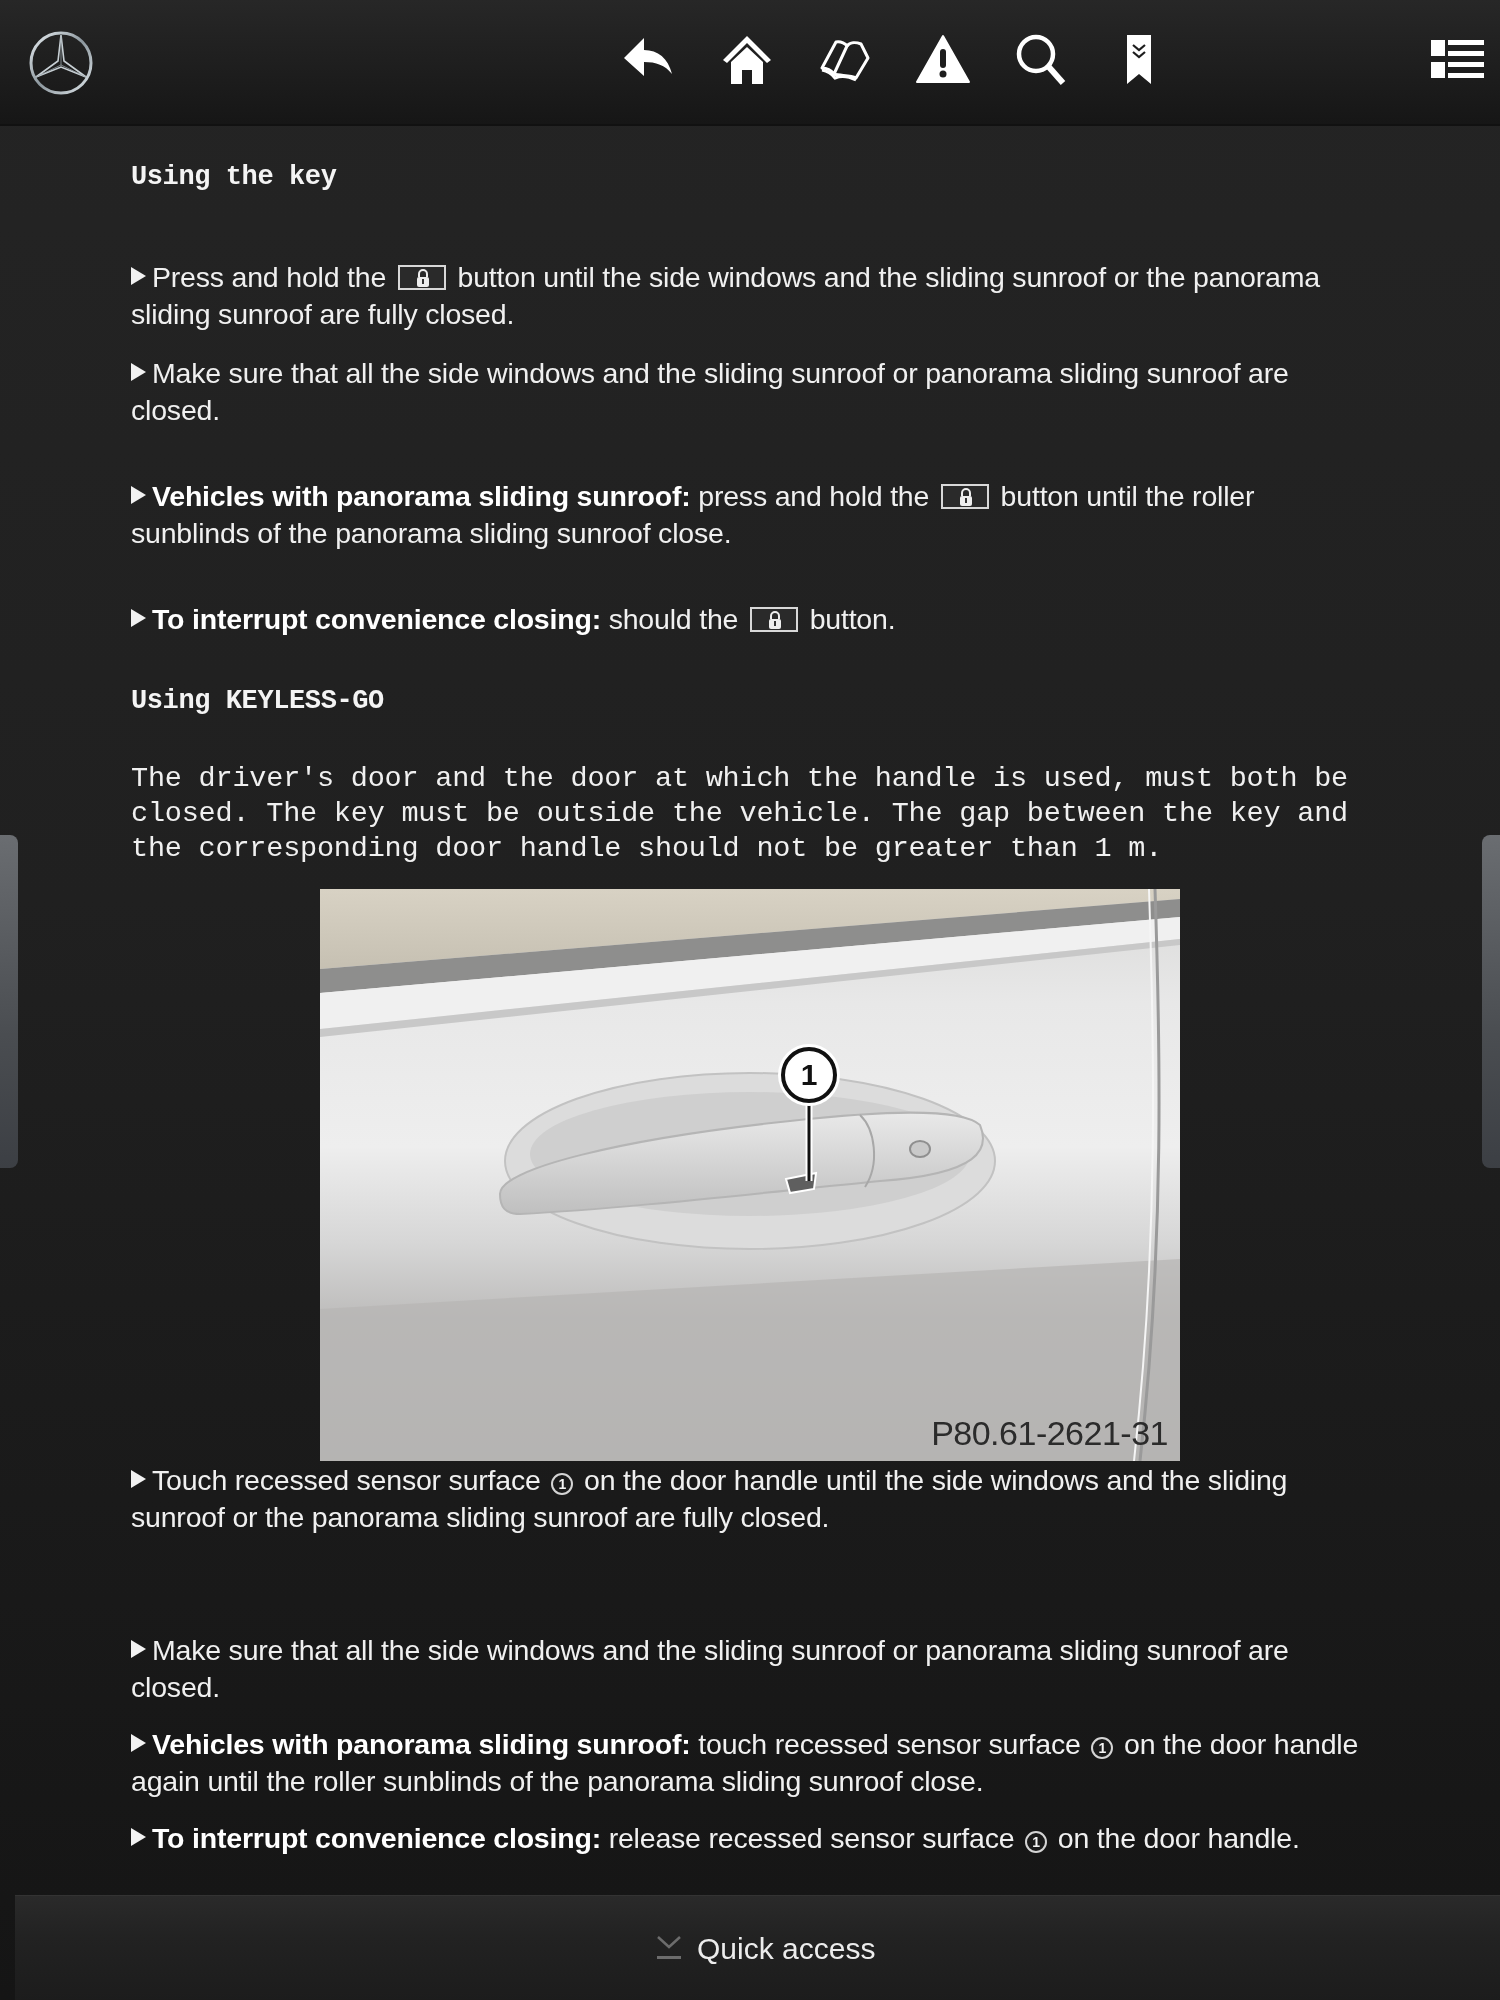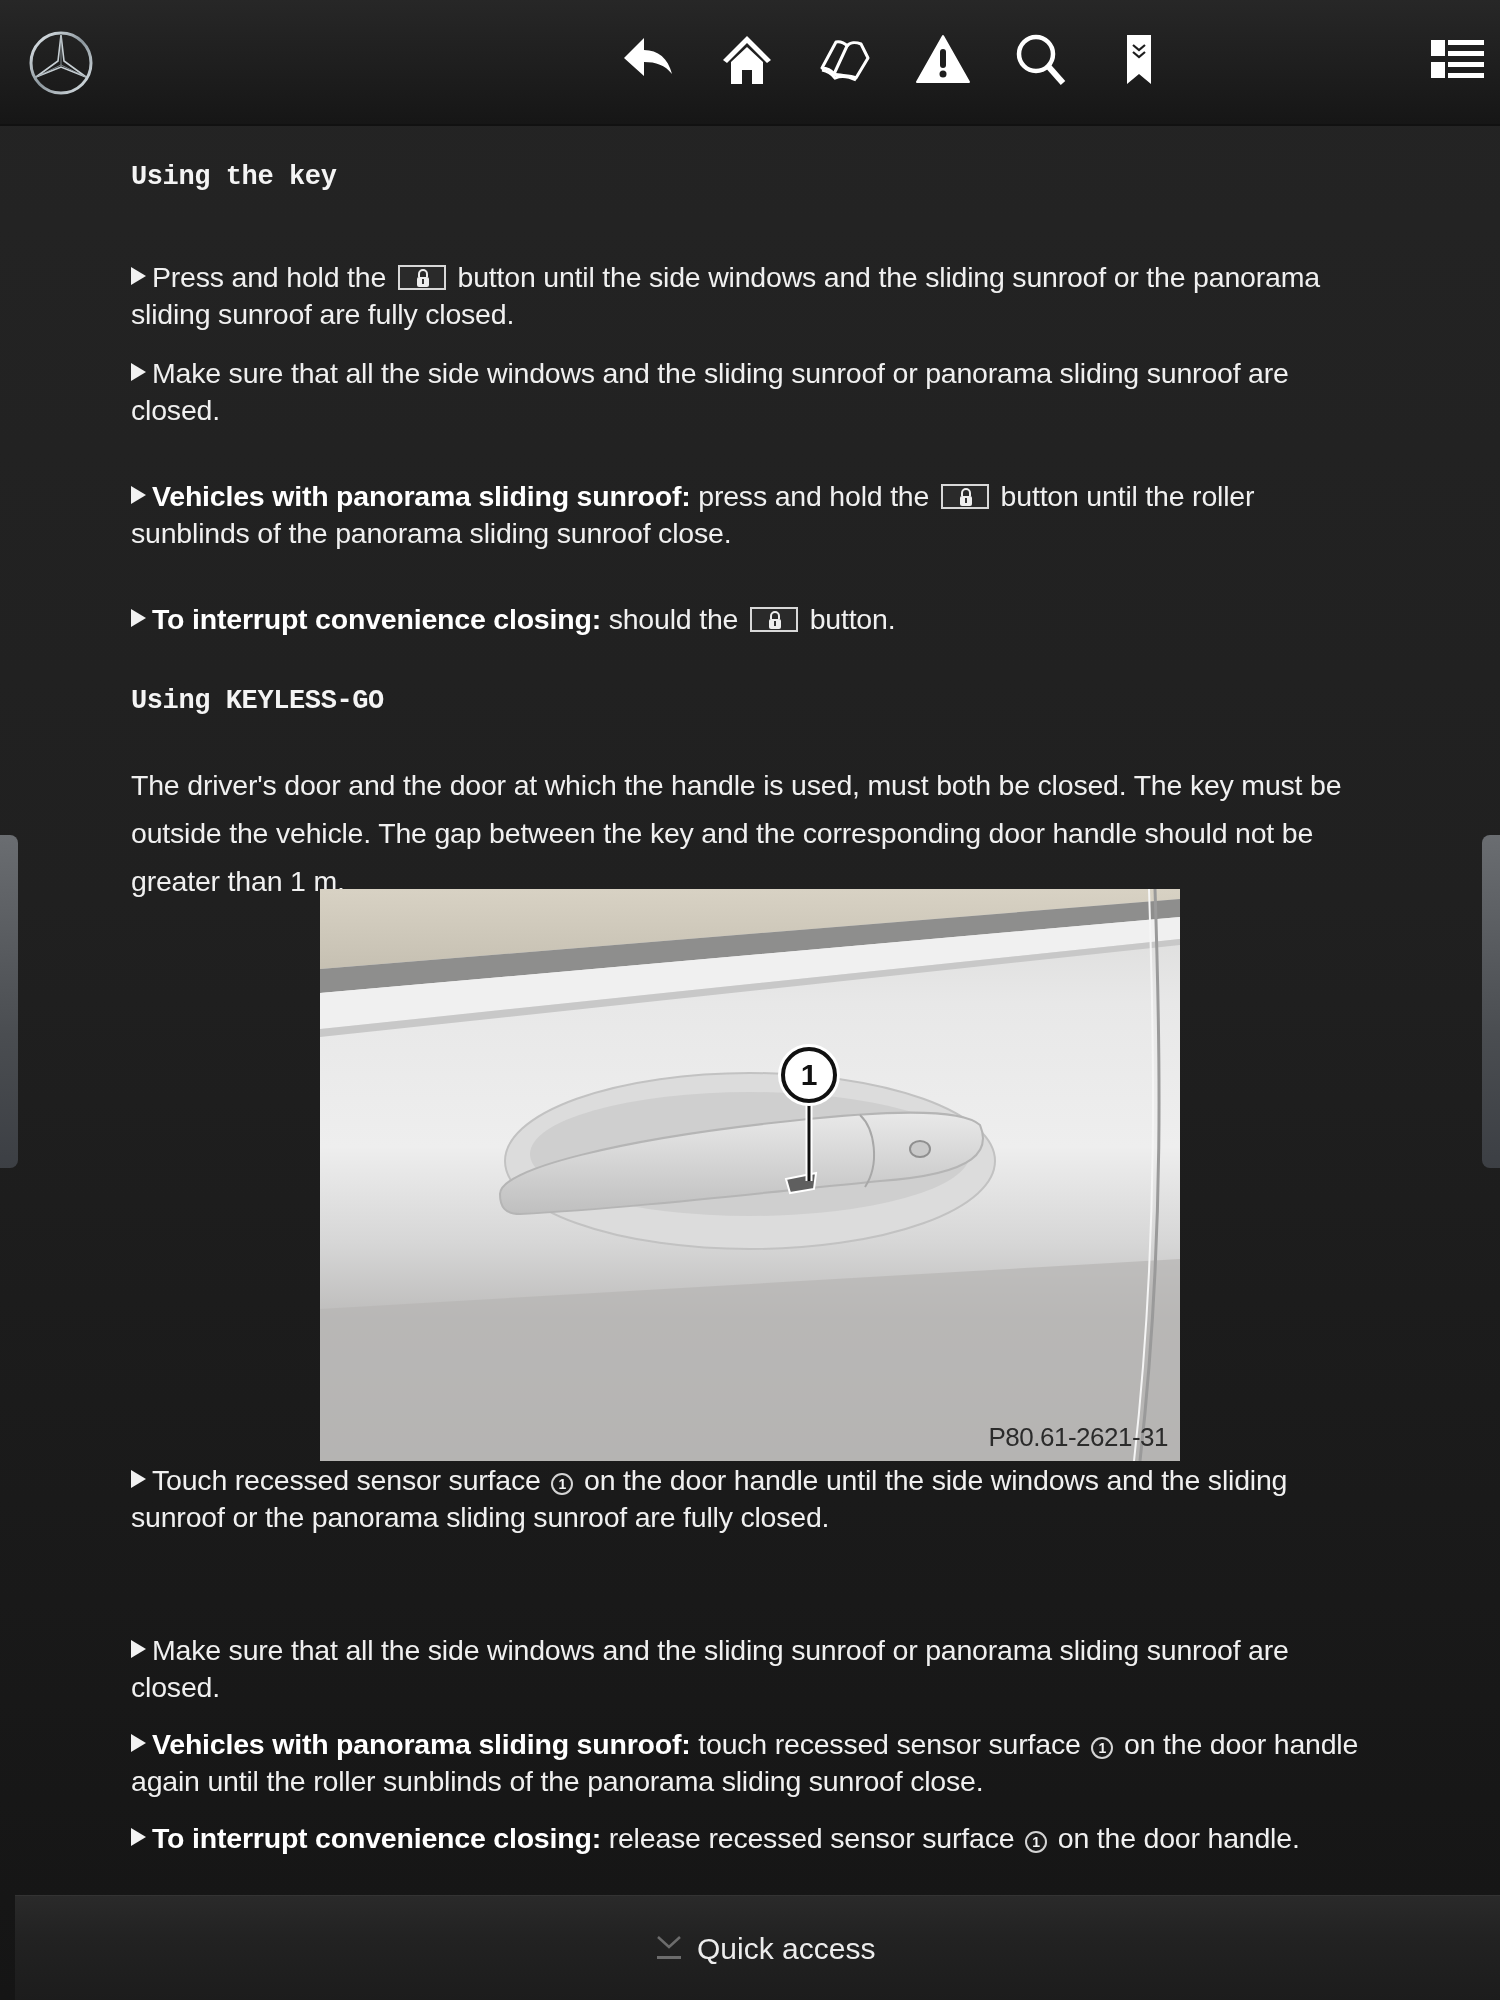--- a/index.html
+++ b/index.html
@@ -62,21 +62,21 @@
     background: #1a1a1a; line-height: 1;
   }
   .indent { padding-left: 30px; }
 
   .figure {
     position: absolute; left: 320px; top: 889px; width: 860px; height: 572px; overflow: hidden;
     background: linear-gradient(180deg, #d9d9d8 0%, #e8e8e8 20%, #eeeeee 45%, #d6d6d6 62%, #bdbcbb 75%, #b2b1b0 100%);
   }
   .figure svg.photo { position: absolute; left: 0; top: 0; width: 860px; height: 572px; }
   .fig-code {
-    position: absolute; right: 12px; bottom: 8px; font-size: 26px; color: #2b2b2b;
+    position: absolute; right: 12px; bottom: 8px; font-size: 34px; color: #2b2b2b;
     font-family: "Liberation Sans Narrow", "Liberation Sans", sans-serif; letter-spacing: -0.5px;
   }
   .fig-label {
     position: absolute; left: 461px; top: 158px; width: 56px; height: 56px; border-radius: 50%;
     background: #fff; border: 4px solid #111; box-sizing: border-box;
     display: flex; align-items: center; justify-content: center;
     font-size: 30px; font-weight: bold; color: #111;
     box-shadow: 0 0 0 3px #fff;
   }
 
@@ -197,21 +197,21 @@
     <span class="keybtn"><svg viewBox="0 0 16 20">
           <path d="M4 9 V6 a4 4 0 0 1 8 0 V9" fill="none" stroke="#eee" stroke-width="2"></path>
           <rect x="2" y="9" width="12" height="10" rx="2" fill="#eee"></rect>
           <rect x="7" y="11" width="2" height="5" fill="#333"></rect>
         </svg></span>
     <span>button.</span>
   </div>
 
   <div class="h2" style="top:562px;">Using KEYLESS-GO</div>
 
-  <div class="para" style="top:637px; line-height:48px;">The driver's door and the door at which the handle is used, must both be closed. The key must be outside the vehicle. The gap between the key and the corresponding door handle should not be greater than 1 m.</div>
+  <div class="para" style="top:637px; line-height:35px;font-family:Liberation Mono, monospace;">The driver's door and the door at which the handle is used, must both be closed. The key must be outside the vehicle. The gap between the key and the corresponding door handle should not be greater than 1 m.</div>
 </div>
 
 <div class="figure">
   <svg class="photo" viewBox="0 0 860 572">
     <defs>
       <linearGradient id="glass" x1="0" y1="0" x2="0" y2="1">
         <stop offset="0" stop-color="#d8d2c4"></stop>
           <stop offset="1" stop-color="#c6c0b2"></stop>
       </linearGradient>
       <linearGradient id="handle" x1="0" y1="0" x2="0" y2="1">

